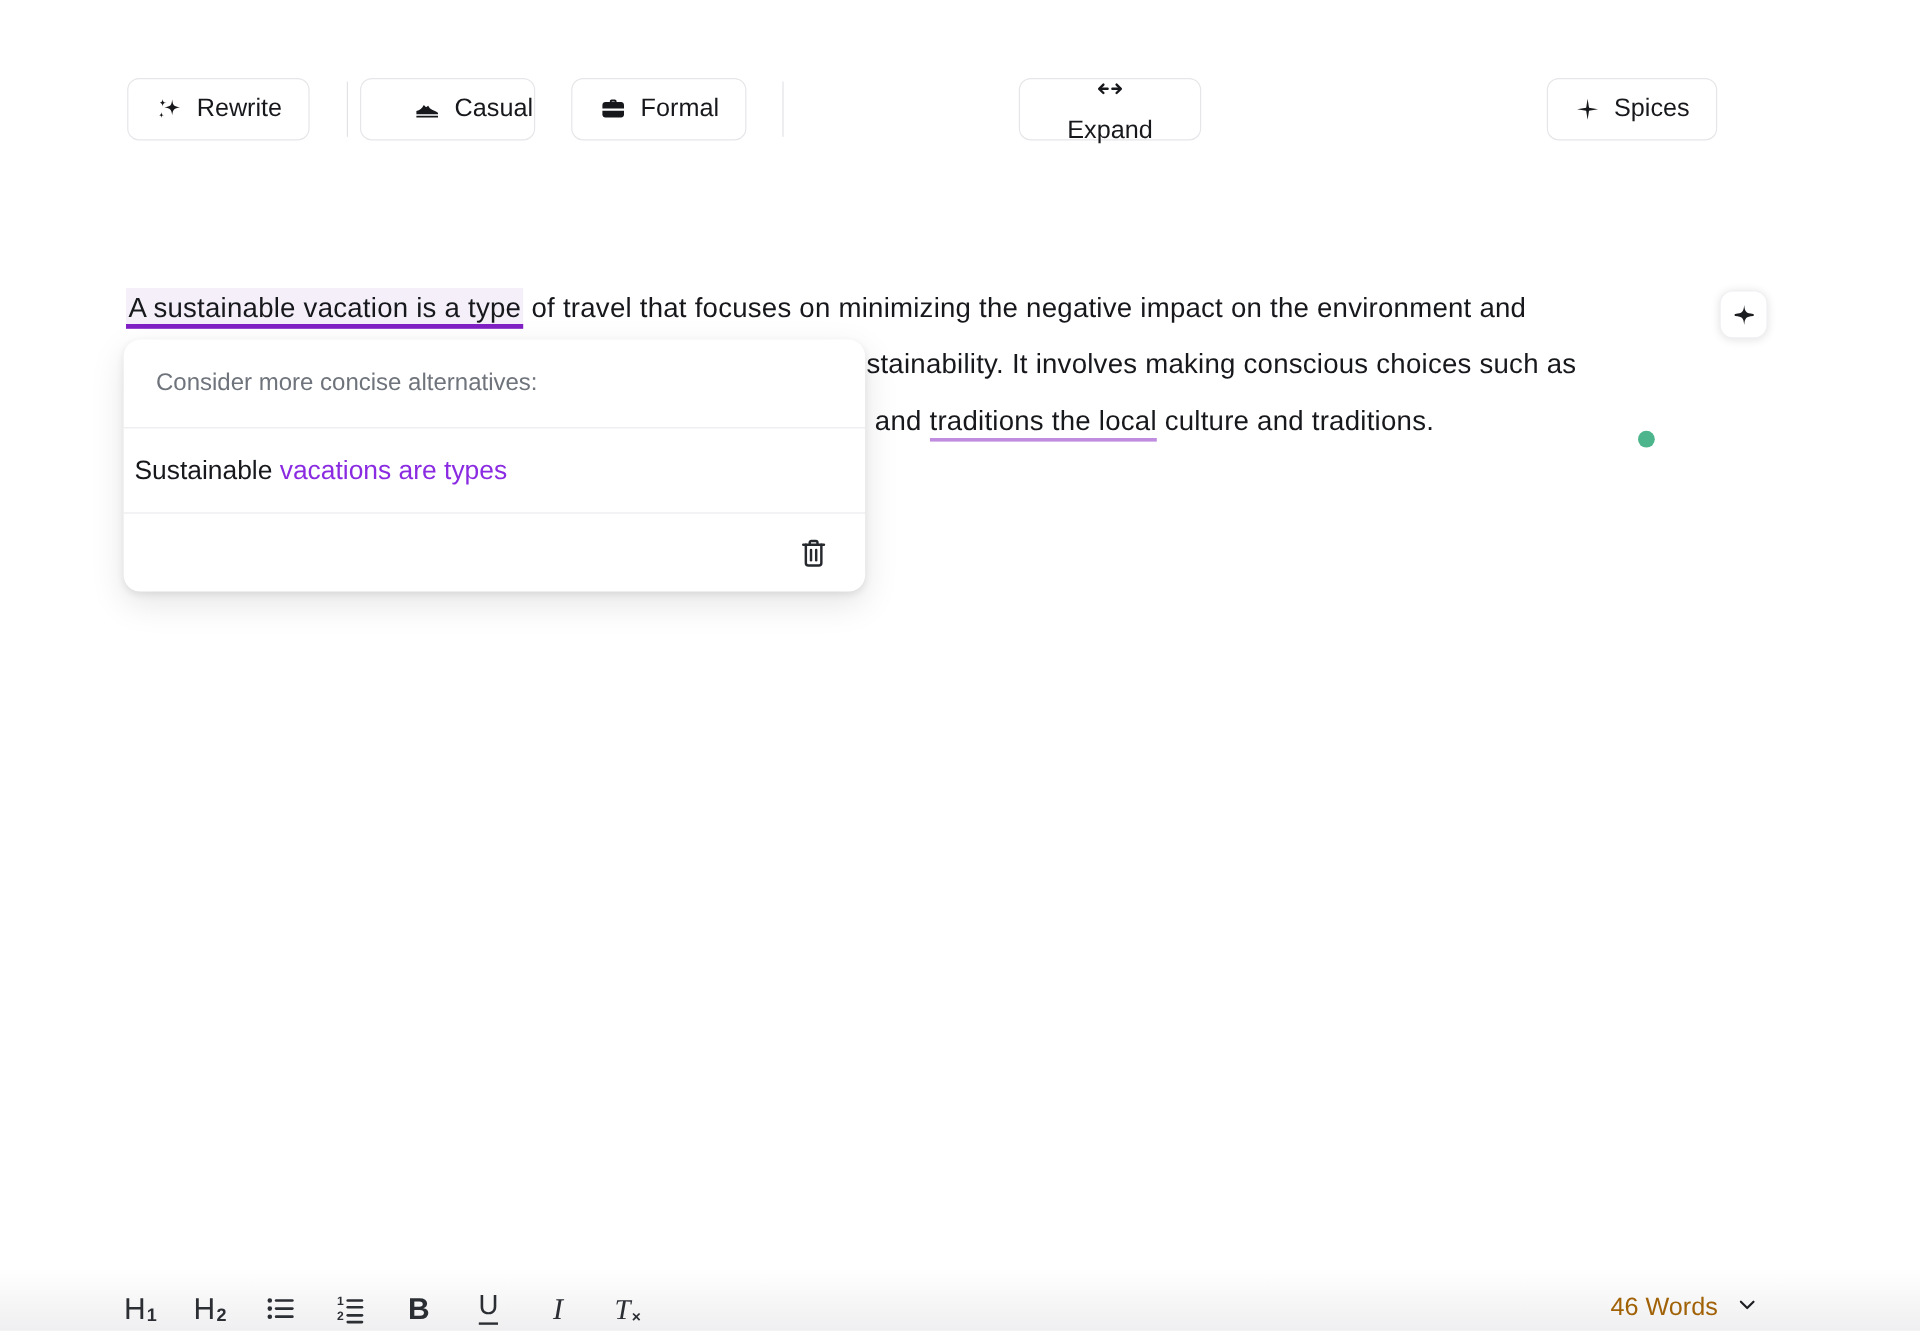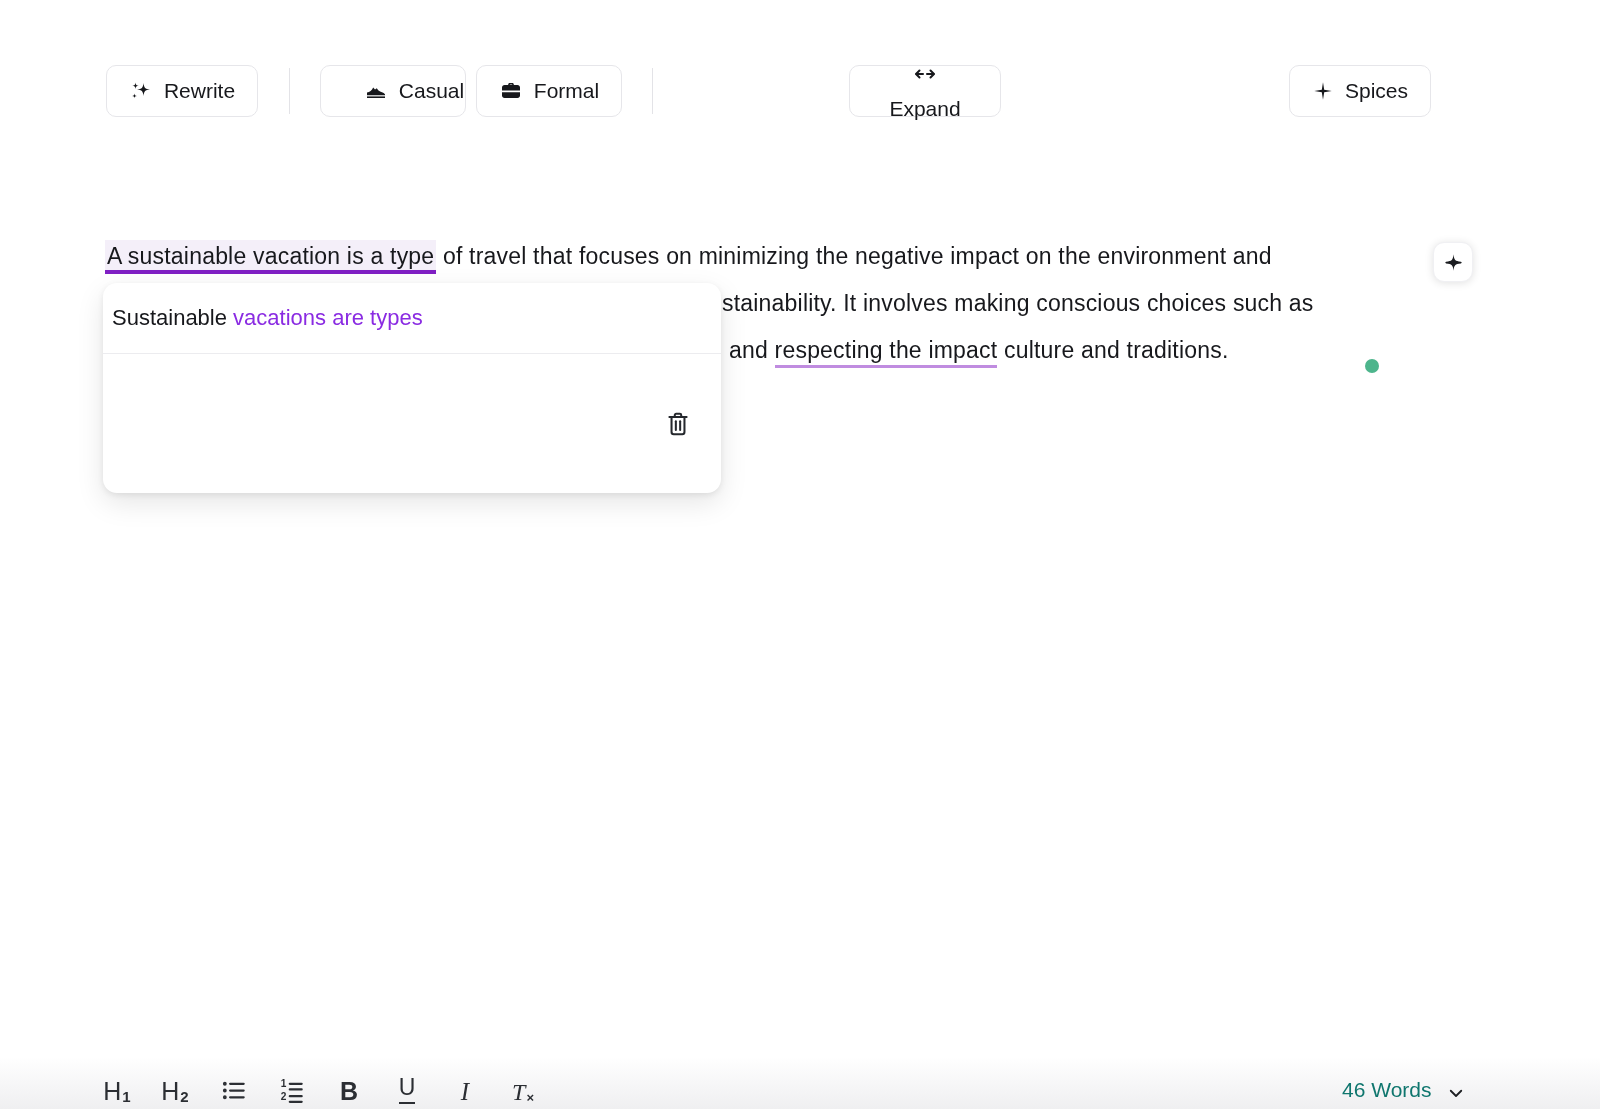--- a/index.html
+++ b/index.html
@@ -60,42 +60,42 @@
   .fmt-group{position:absolute;left:103px;top:1044px;display:flex;align-items:center;gap:30px;}
   .fmt-item{width:28px;height:30px;display:flex;align-items:flex-end;justify-content:center;
     color:#2b2e33;cursor:pointer;}
   .fmt-h{font-size:25px;font-weight:500;line-height:1;display:flex;align-items:flex-end;}
   .fmt-h .sub{font-size:15px;font-weight:600;margin-left:1px;}
   .fmt-b{font-size:25px;font-weight:700;line-height:1;}
   .fmt-u{font-size:23px;font-weight:500;line-height:1;border-bottom:2px solid #2b2e33;padding-bottom:3px;}
   .fmt-i{font-size:25px;font-style:italic;font-family:"Liberation Serif",serif;line-height:1;}
   .fmt-tx{font-size:24px;font-style:italic;font-family:"Liberation Serif",serif;line-height:1;display:flex;align-items:flex-end;}
   .fmt-tx .sub{font-size:13px;font-weight:700;font-style:normal;font-family:"Liberation Sans",sans-serif;margin-left:1px;}
-  .wordcount{position:absolute;left:1342px;top:1048px;display:flex;align-items:flex-end;gap:15px;
-    font-size:21px;color:#0f766e;cursor:pointer;}
+  .wordcount{position:absolute;left:1342px;top:1048px;display:flex;align-items:flex-start;gap:15px;
+    font-size:21px;color:#a16207;cursor:pointer;}
 </style>
 </head>
 <body>
 
 <div class="stage">
 
   <div class="btn" style="left:106px;width:152px;">
     <span style="display:flex;">
       <svg width="24" height="24" viewBox="0 0 24 24" fill="#17181c">
         <path d="M14.5 4 C15.1 9 16 9.9 21 10.5 C16 11.1 15.1 12 14.5 17 C13.9 12 13 11.1 8 10.5 C13 9.9 13.9 9 14.5 4 Z"></path>
         <path d="M6.5 3.5 C6.8 5.9 7.3 6.4 9.7 6.7 C7.3 7 6.8 7.5 6.5 9.9 C6.2 7.5 5.7 7 3.3 6.7 C5.7 6.4 6.2 5.9 6.5 3.5 Z"></path>
         <path d="M5.5 14.5 C5.72 16.3 6.1 16.7 7.9 16.9 C6.1 17.1 5.72 17.5 5.5 19.3 C5.28 17.5 4.9 17.1 3.1 16.9 C4.9 16.7 5.28 16.3 5.5 14.5 Z"></path>
       </svg>
     </span>
     <span>Rewrite</span>
   </div>
 
   <div class="vdivider" style="left:289px;"></div>
 
-  <div class="btn" style="left:320px;width:146px;padding-left:42px;">
+  <div class="btn" style="left:300px;width:146px;padding-left:42px;">
     <span style="display:flex;">
       <svg width="24" height="24" viewBox="0 0 24 24" fill="#17181c">
         <path d="M3 16.2 L3 13.5 C5.8 13.3 7.8 11.4 9.2 8.6 L11 10.4 L12.8 9.2 L14.2 11.2 C16.6 13.4 19.6 13.2 21 15.2 L21 16.2 Z"></path>
         <path d="M3 17.4 L21 17.4 L21 19 L3 19 Z"></path>
       </svg>
     </span>
     <span>Casual</span>
   </div>
 
   <div class="btn" style="left:476px;width:146px;border-radius:10px;">
@@ -134,34 +134,37 @@
 
   <div class="edline" style="left:105px;top:203px;">
     <span class="hl">A sustainable vacation is a type</span><span> of travel that focuses on minimizing the negative impact on the environment and</span>
   </div>
 
   <div class="edline" style="left:722px;top:250px;">
     <span>stainability. It involves making conscious choices such as</span>
   </div>
 
   <div class="edline" style="left:729px;top:297px;">
-    <span>and </span><span class="ul-light">respecting the impact</span><span> culture and traditions.</span>
+    <span>and </span><span class="ul-light">traditions the local</span><span> culture and traditions.</span>
   </div>
 
   <div class="float-btn">
     <span style="display:flex;">
       <svg width="21" height="21" viewBox="0 0 24 24" fill="#1b1d21">
         <path d="M12 2.5 C12.7 9.3 13.7 10.3 20.5 11 L21.5 12 L20.5 13 C13.7 13.7 12.7 14.7 12 21.5 C11.3 14.7 10.3 13.7 3.5 13 L2.5 12 L3.5 11 C10.3 10.3 11.3 9.3 12 2.5 Z"></path>
       </svg>
     </span>
   </div>
 
   <div class="green-dot"></div>
 
   <div class="popup">
+    <div class="row-header">
+      <span>Consider more concise alternatives:</span>
+    </div>
     <div class="row-suggestion">
       <span><span>Sustainable </span><span class="alt">vacations are types</span></span>
     </div>
     <div class="row-footer">
       <div class="trash-btn">
         <span style="display:flex;">
           <svg width="26" height="28" viewBox="0 0 24 26" fill="none" stroke="#25282d" stroke-width="1.9" stroke-linecap="round" stroke-linejoin="round">
             <path d="M4 6.5 h16"></path>
             <path d="M9 6.5 V4.8 C9 4.1 9.6 3.5 10.3 3.5 h3.4 C14.4 3.5 15 4.1 15 4.8 V6.5"></path>
             <path d="M6 6.5 L6 20.5 C6 21.6 6.9 22.5 8 22.5 h8 C17.1 22.5 18 21.6 18 20.5 L18 6.5"></path>

